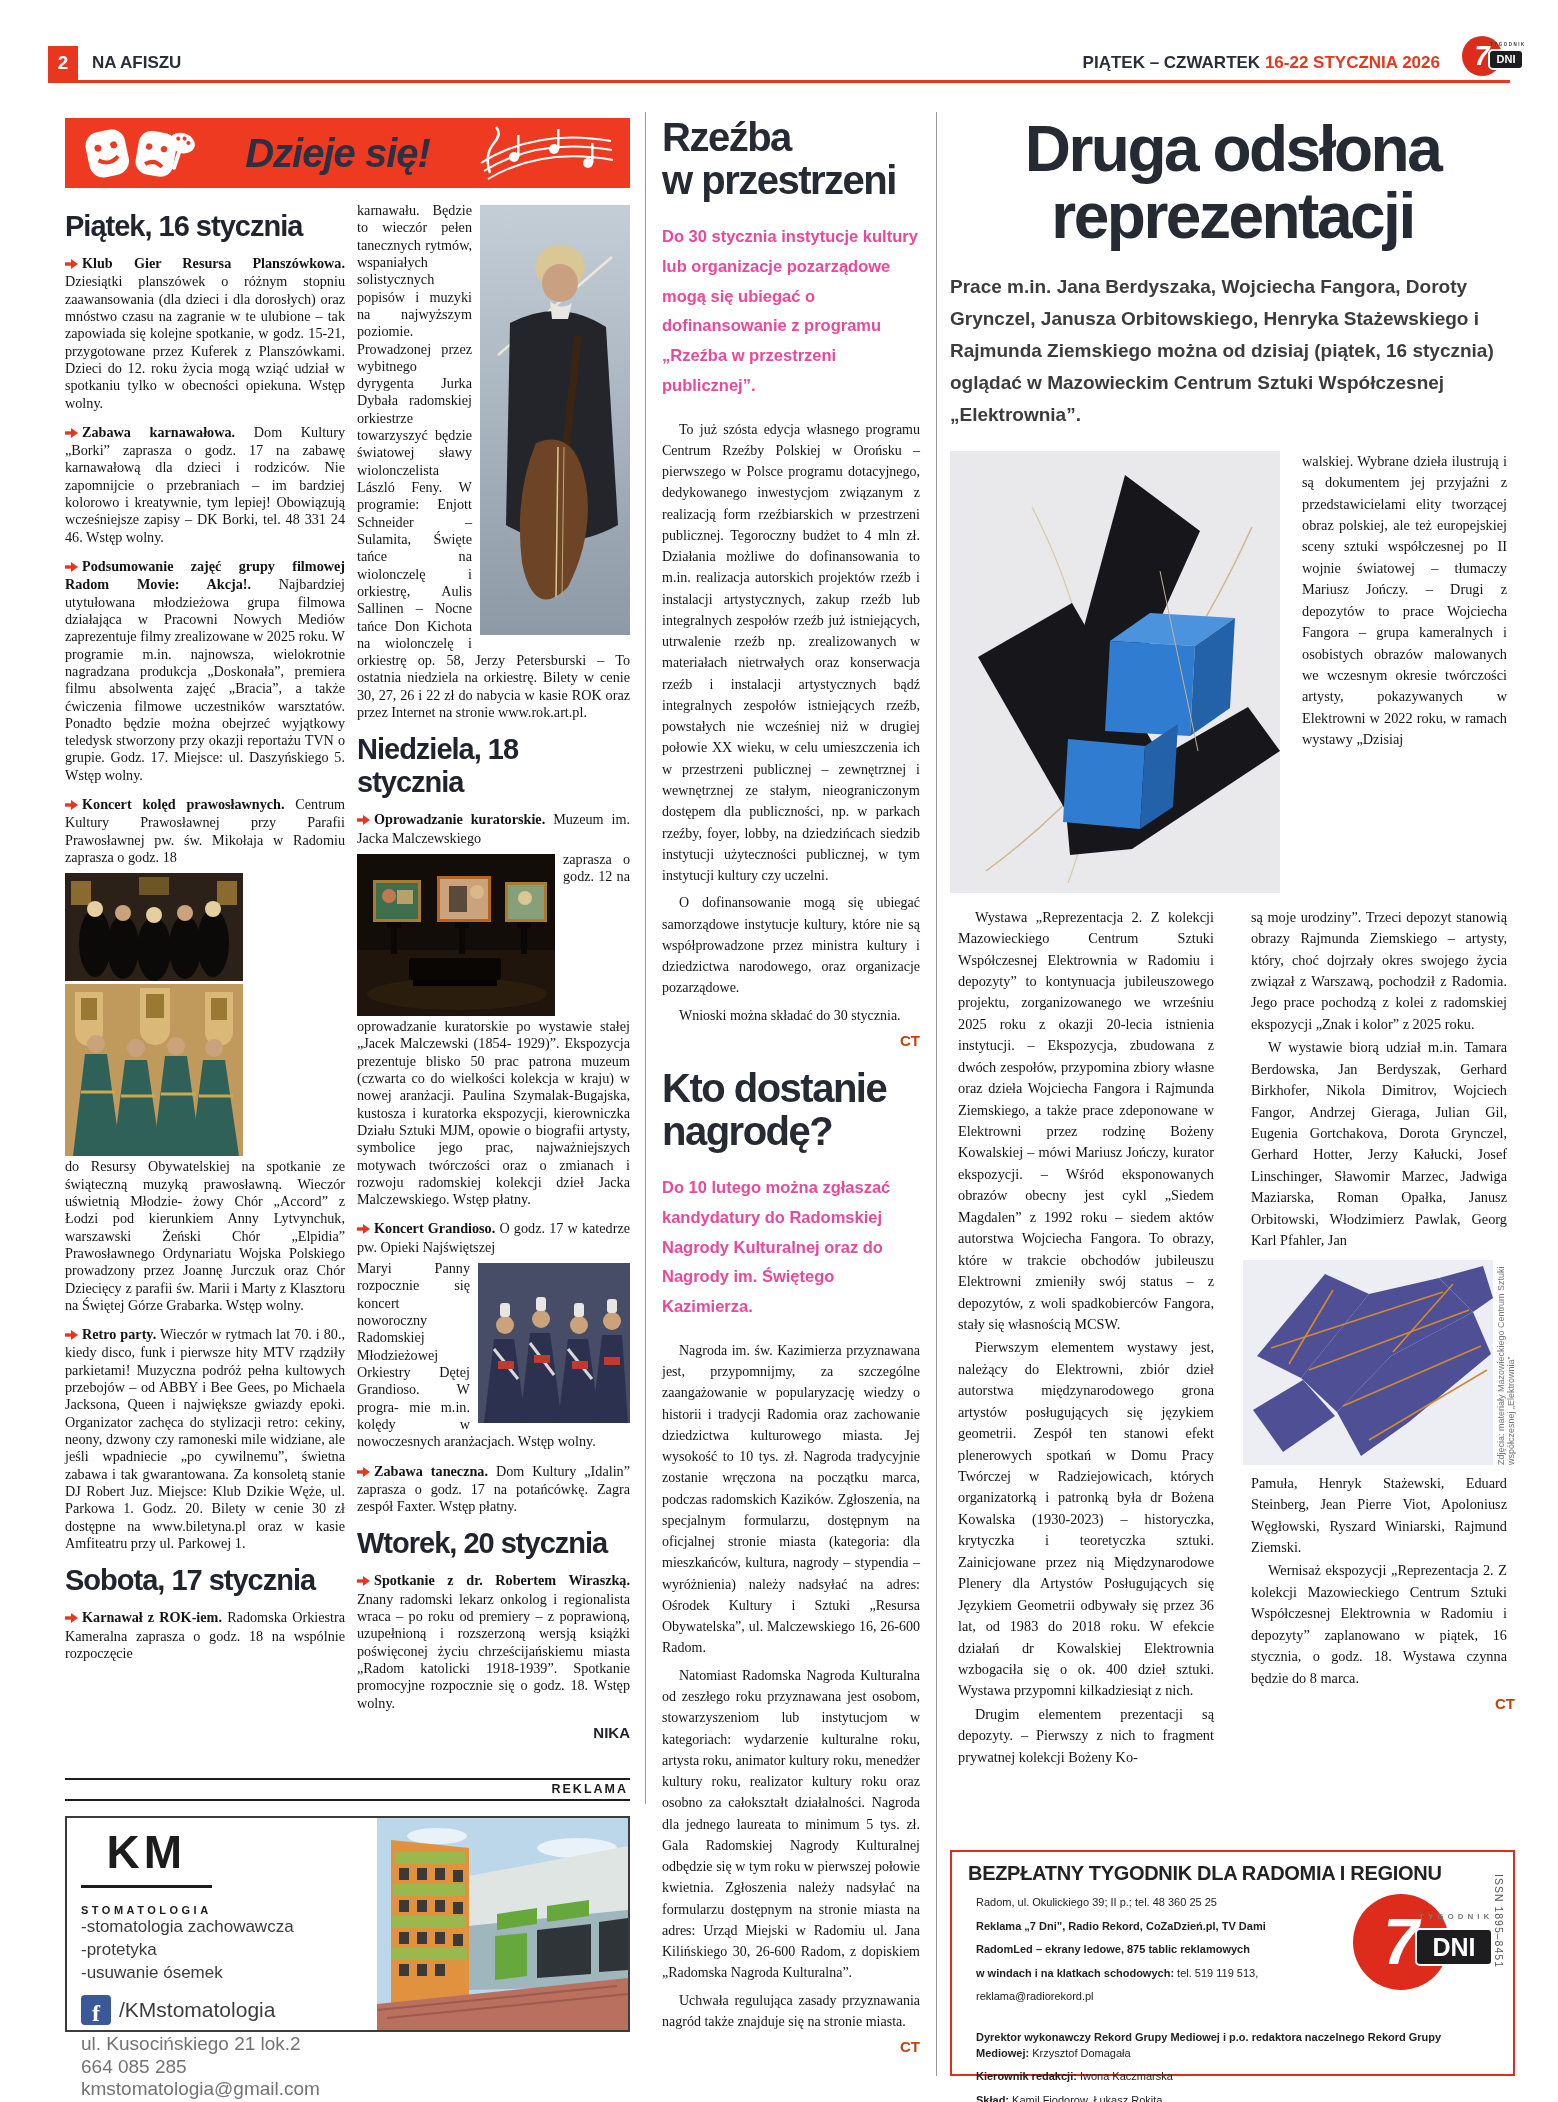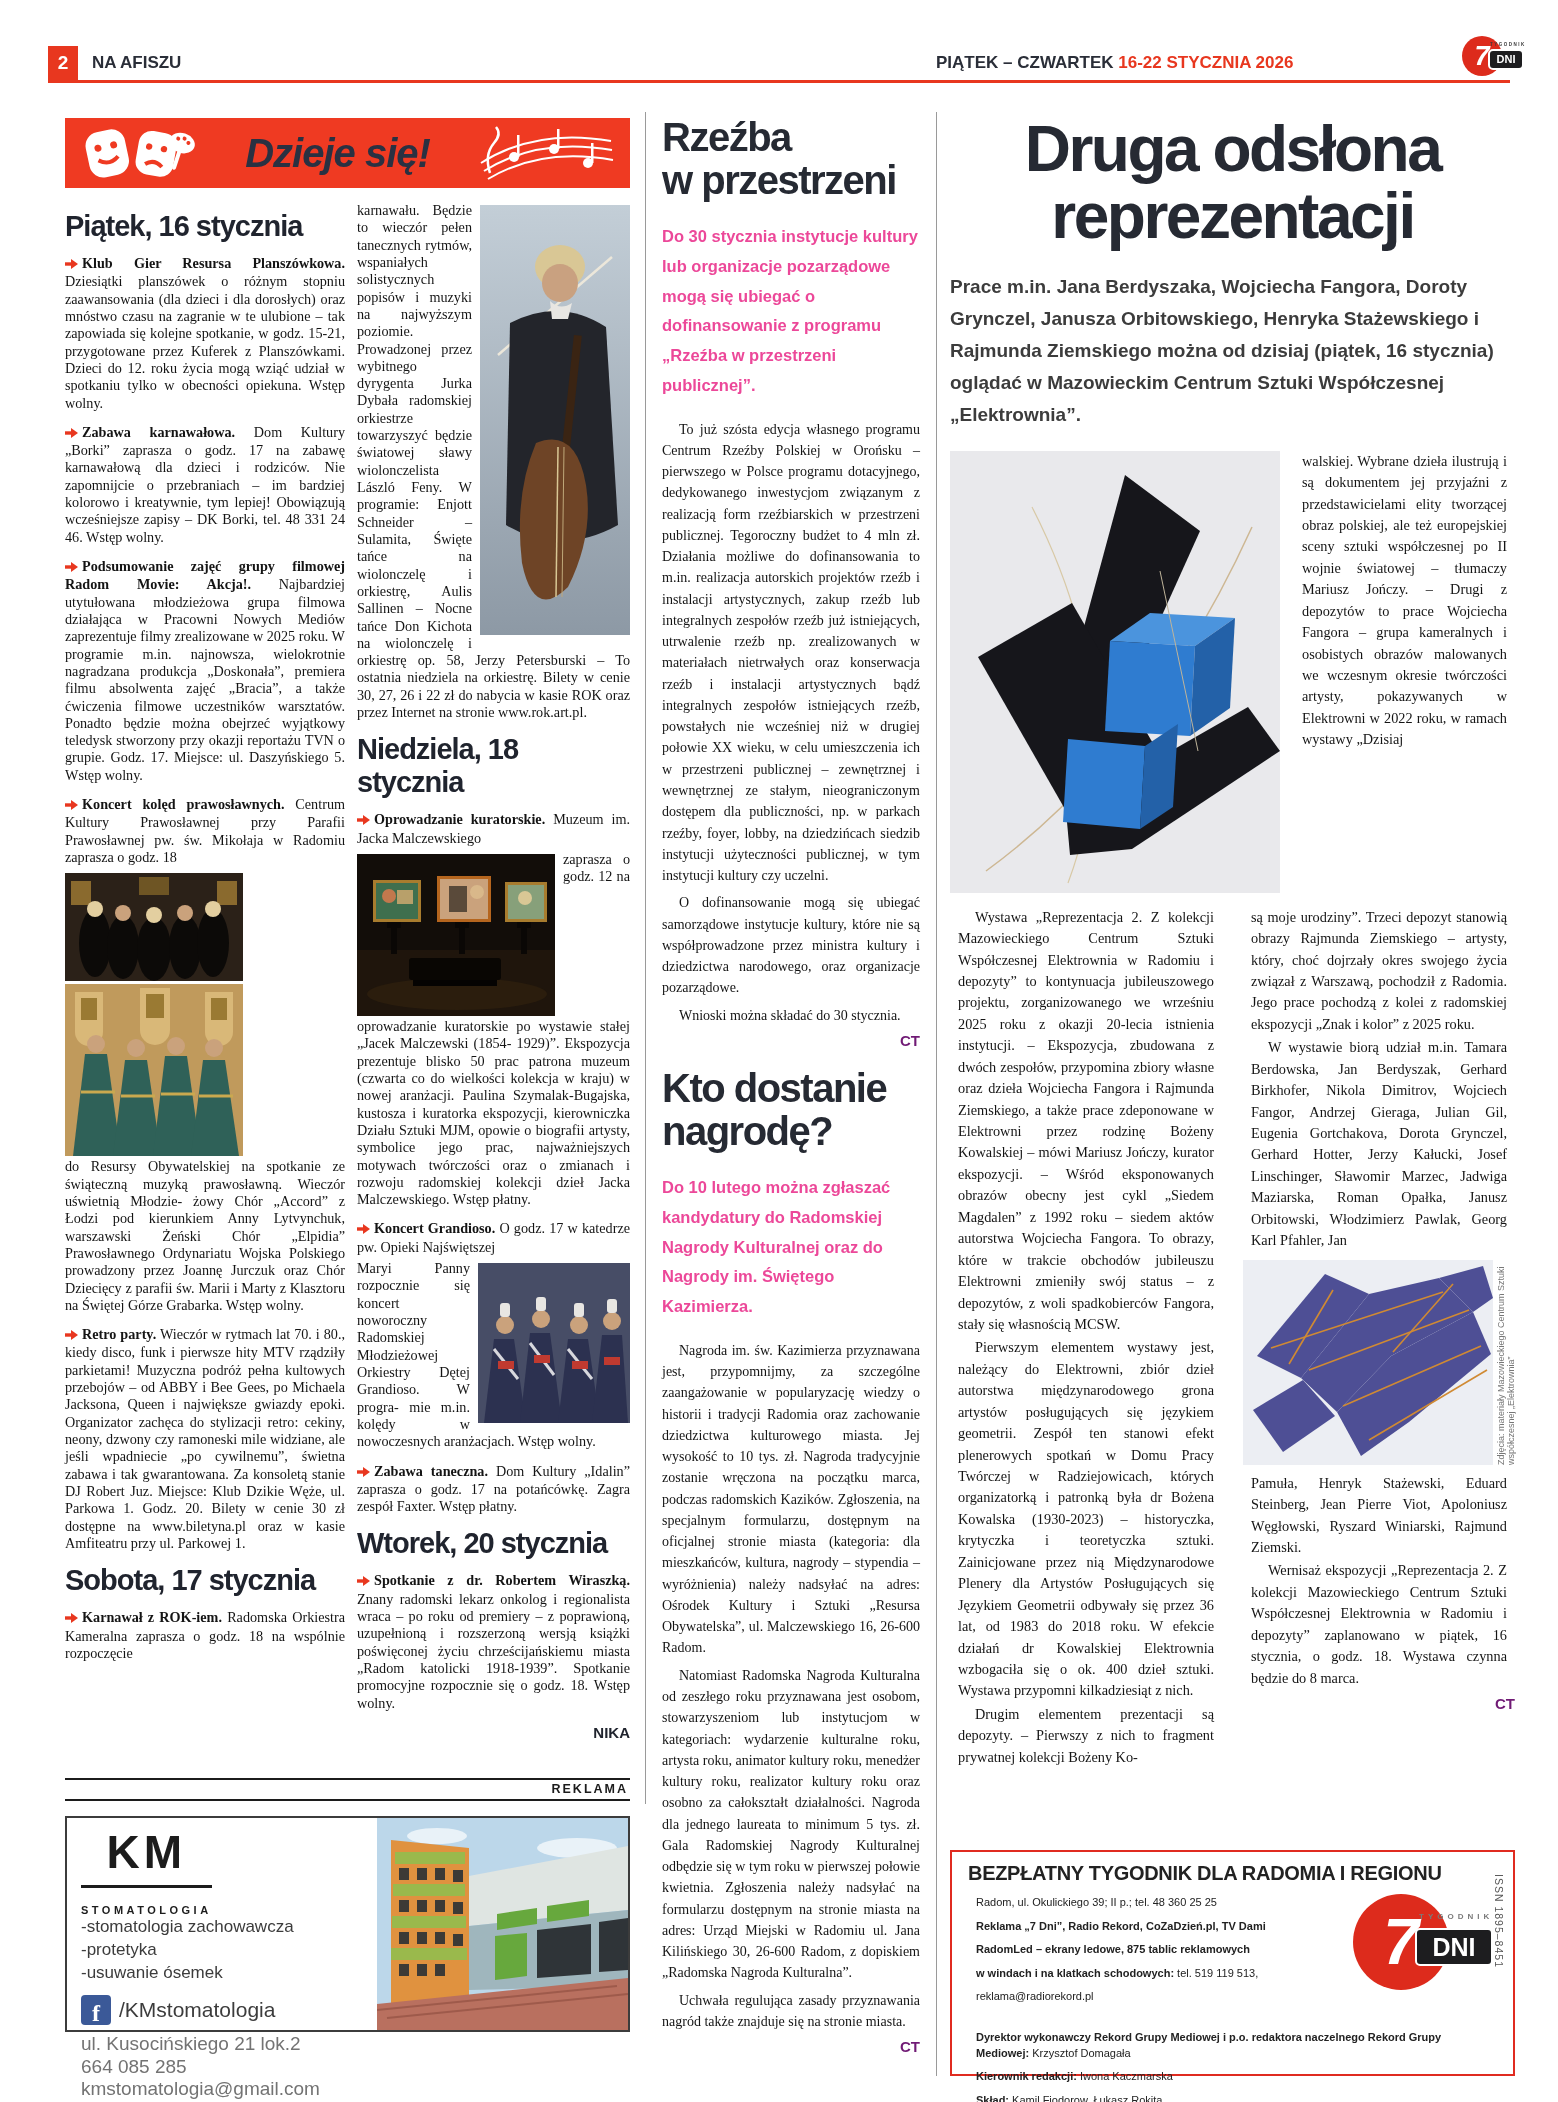--- a/index.html
+++ b/index.html
@@ -7,21 +7,21 @@
        font-family:"Liberation Serif",serif;overflow:hidden}
   .abs{position:absolute}
   .clearfix::after{content:"";display:block;clear:both}
 
   
   .pgbox{left:48px;top:46px;width:30px;height:34px;background:#e8371f;color:#fff;
          font-family:"Liberation Sans",sans-serif;font-weight:bold;font-size:19px;
          display:flex;align-items:center;justify-content:center}
   .section{left:92px;top:53px;font-family:"Liberation Sans",sans-serif;font-weight:bold;
            font-size:17px;letter-spacing:0;color:#2a2e38}
-  .hdr-date{left:936px;top:53px;width:540px;font-family:"Liberation Sans",sans-serif;
+  .hdr-date{left:900px;top:53px;width:540px;text-align:right;font-family:"Liberation Sans",sans-serif;
             font-weight:bold;font-size:17px;color:#2a2e38}
   .hdr-date .red{color:#e8371f}
   .hdr-rule{left:48px;top:80px;width:1462px;height:3px;background:#e8371f}
 
   
   .logo7{position:relative;display:inline-block}
   .logo7 .c7{background:#dd2b1c;border-radius:50%;color:#fff;font-family:"Liberation Sans",sans-serif;
              font-weight:bold;display:flex;align-items:center;justify-content:center;font-style:italic}
   .logo7 .dni{position:absolute;background:#1d1d1f;color:#fff;font-family:"Liberation Sans",sans-serif;
               font-weight:bold;border:2px solid #fff;border-radius:5px;display:flex;align-items:center;
@@ -59,21 +59,21 @@
           text-align:right;color:#20242e;margin:4px 0 0}
 
   
   .h2col{font-family:"Liberation Sans",sans-serif;font-weight:bold;font-size:40px;line-height:1.08;
          letter-spacing:-1.5px;color:#262a33;margin:0 0 20px}
   .ledec{font-family:"Liberation Sans",sans-serif;font-weight:bold;font-size:16.5px;line-height:1.8;
          color:#ec4899;margin:0 0 18px}
   .art p{font-size:14px;line-height:1.52;text-align:justify;margin:0 0 6px}
   .ind{text-indent:17px}
   .sig{font-family:"Liberation Sans",sans-serif;font-weight:bold;font-size:15px;text-align:right;
-       color:#701a75;margin:4px 0 18px}
+       color:#c2410c;margin:4px 0 18px}
 
   
   .h1feat{font-family:"Liberation Sans",sans-serif;font-weight:bold;font-size:64px;line-height:1.04;
           letter-spacing:-2.5px;text-align:center;color:#262a33;margin:0 0 22px}
   .ledef{font-family:"Liberation Sans",sans-serif;font-weight:bold;font-size:19px;line-height:1.68;
          color:#3c3c3c;margin:0 0 20px}
   .rowA{display:flex;gap:14px;margin-bottom:14px}
   .sidecol{width:221px}
   .rowB{display:flex;gap:21px}
   .fcol{width:272px}

